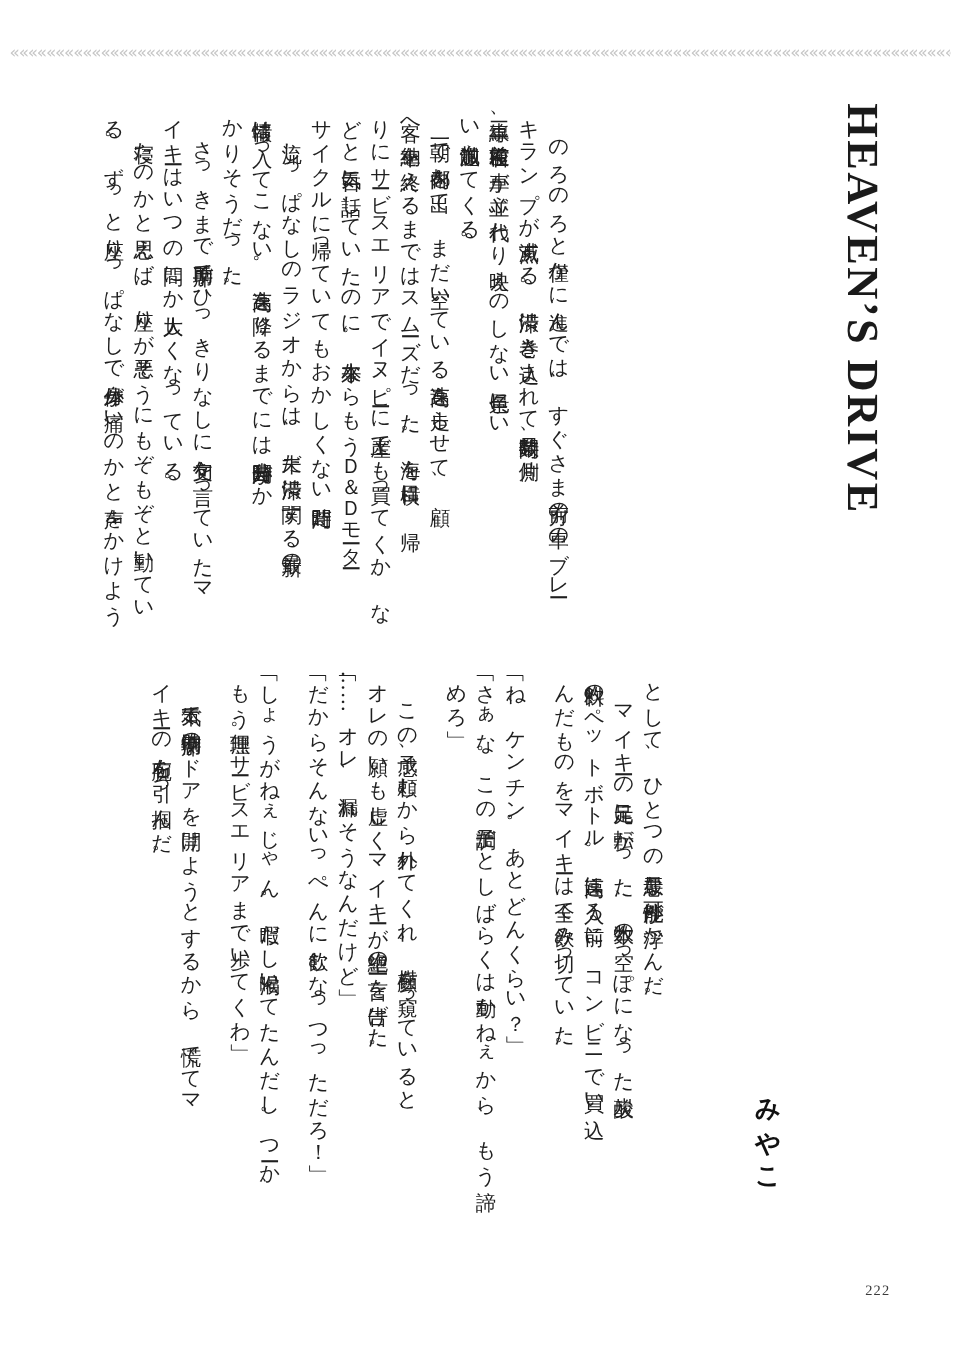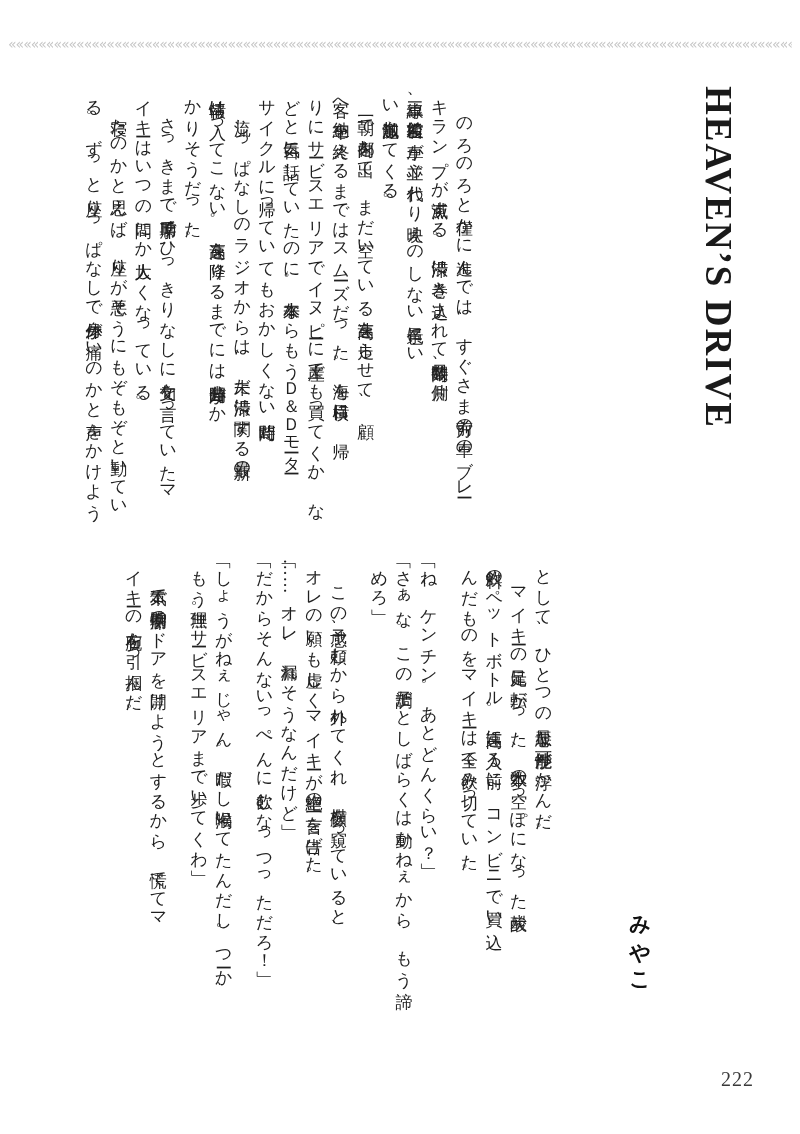--- a/index.html
+++ b/index.html
@@ -74,21 +74,21 @@
     font-size: 21px;
     letter-spacing: 5px;
     color: #111111;
     white-space: nowrap;
   }
   .page-number {
     position: absolute;
     top: 1068px;
     left: 721px;
     font-family: "Liberation Serif", serif;
-    font-size: 20px;
+    font-size: 12px;
     letter-spacing: 1px;
     color: #3a3a3a;
   }
 </style>
 </head>
 <body>
 
 <div class="page">
 
   <div class="top-border">««««««««««««««««««««««««««««««««««««««««««««««««««««««««««««««««««««««««««««««««««««««««««««««««««««««««««««««««««««««««««««««««««««««««««««««««««««««««««««««««</div>

